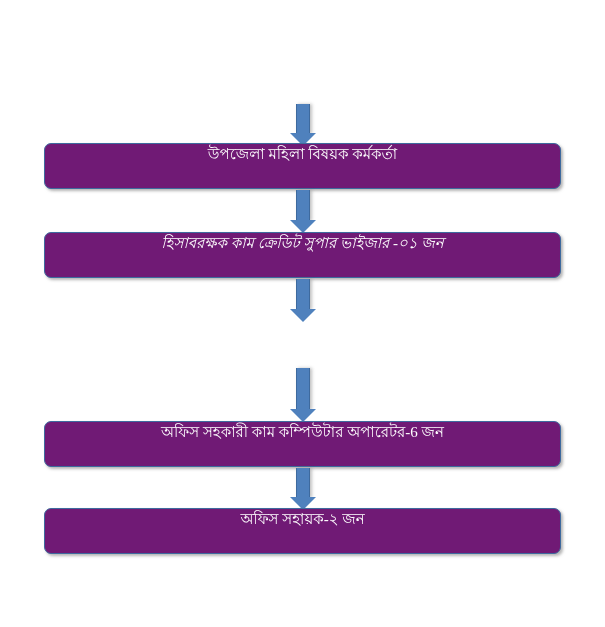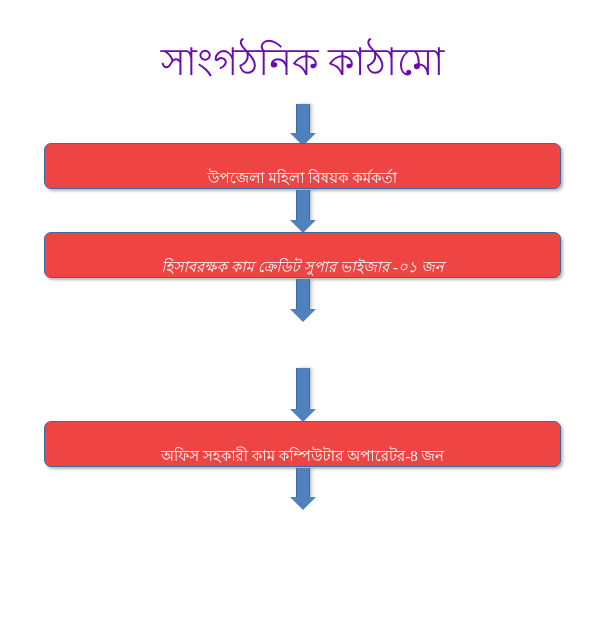--- a/index.html
+++ b/index.html
@@ -30,26 +30,26 @@
     font-family: "Liberation Serif", serif;
     font-weight: normal;
     white-space: nowrap;
   }
   .box {
     position: absolute;
     left: 44px;
     width: 517px;
     height: 46px;
     box-sizing: border-box;
-    background: #ef4444;
+    background: #701a75;
     border: 1px solid #3e6a9e;
     border-radius: 7px;
     box-shadow: 2px 2px 3px rgba(120,120,120,0.55);
     display: flex;
-    align-items: flex-end;
+    align-items: flex-start;
     justify-content: center;
   }
   .box span {
     color: #ffffff;
     font-size: 15px;
     font-family: "Liberation Serif", serif;
     text-align: center;
     line-height: 20px;
     white-space: nowrap;
   }
@@ -104,21 +104,20 @@
 
   .arrow-4 { top: 468px; height: 43px; }
   .arrow-4 .shaft { height: 30px; }
   .arrow-4 .head { top: 29px; }
 </style>
 </head>
 <body>
 
 <div id="chart">
 
-  <div class="title">সাংগঠনিক কাঠামো</div>
 
   <div class="arrow arrow-0">
     <div class="shaft"></div>
     <div class="head"></div>
   </div>
 
   <div class="box box-0">
     <span>উপজেলা মহিলা বিষয়ক কর্মকর্তা</span>
   </div>
 
@@ -136,22 +135,25 @@
     <div class="head"></div>
   </div>
 
 
   <div class="arrow arrow-3">
     <div class="shaft"></div>
     <div class="head"></div>
   </div>
 
   <div class="box box-3">
-    <span>অফিস সহকারী কাম কম্পিউটার অপারেটর-8  জন</span>
+    <span>অফিস সহকারী কাম কম্পিউটার অপারেটর-6  জন</span>
   </div>
 
   <div class="arrow arrow-4">
     <div class="shaft"></div>
     <div class="head"></div>
   </div>
 
+  <div class="box box-4">
+    <span>অফিস সহায়ক-২ জন</span>
+  </div>
 
 </div>
 
 </body></html>

